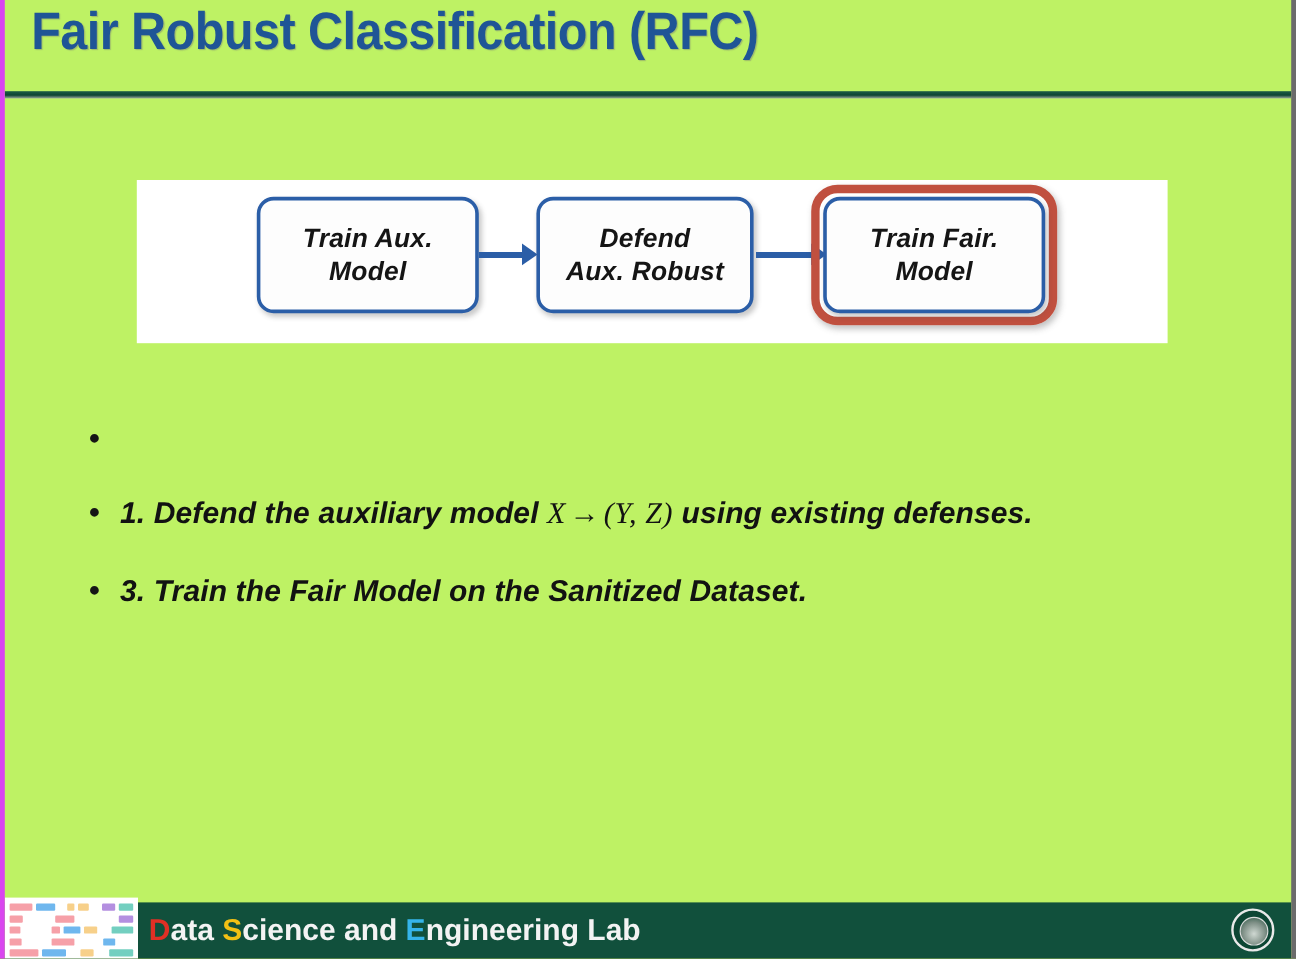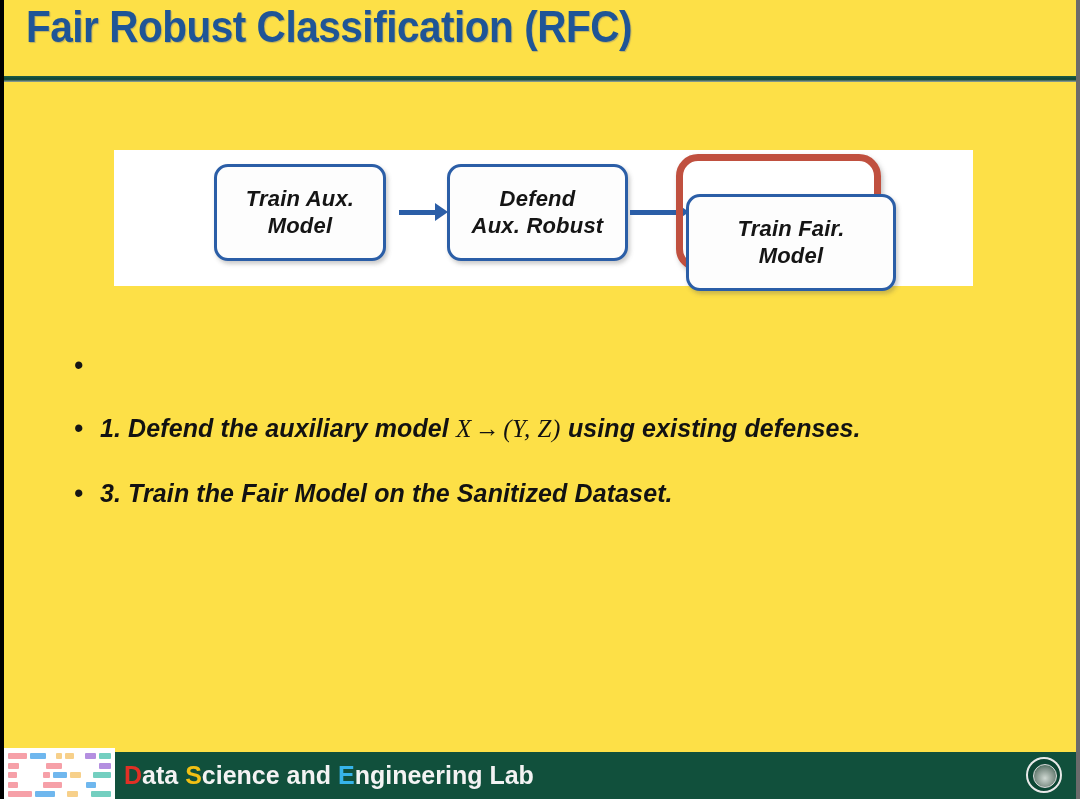--- a/index.html
+++ b/index.html
@@ -4,25 +4,25 @@
 <style>
   html, body {
     margin: 0;
     padding: 0;
     background: #3a3a3a;
   }
   .slide {
     position: relative;
     width: 1080px;
     height: 799px;
-    background: #fde047;
+    background: #bef264;
     overflow: hidden;
     font-family: "Liberation Sans", sans-serif;
     box-sizing: border-box;
-    border-left: 4px solid #000000;
+    border-left: 4px solid #d946ef;
     border-right: 4px solid #6b6b6b;
   }
 
   
   .title-area {
     position: absolute;
     left: 0;
     top: 0;
     width: 100%;
     height: 78px;
@@ -76,23 +76,23 @@
     justify-content: center;
     text-align: center;
     font-size: 22px;
     font-weight: bold;
     font-style: italic;
     color: #151515;
     line-height: 1.22;
     box-shadow: 2px 3px 4px rgba(80,80,80,0.30);
     letter-spacing: 0.2px;
   }
-  .node-1 { left: 100px; top: 14px; width: 172px; height: 97px; }
+  .node-1 { left: 100px; top: 14px; width: 185px; height: 97px; }
   .node-2 { left: 333px; top: 14px; width: 181px; height: 97px; }
-  .node-3 { left: 572px; top: 14px; width: 210px; height: 97px; margin-top: 30px; }
+  .node-3 { left: 572px; top: 14px; width: 185px; height: 97px; }
 
   .highlight-ring {
     position: absolute;
     left: 562px;
     top: 4px;
     width: 205px;
     height: 117px;
     box-sizing: border-box;
     border: 7px solid #c0503f;
     border-radius: 22px;

